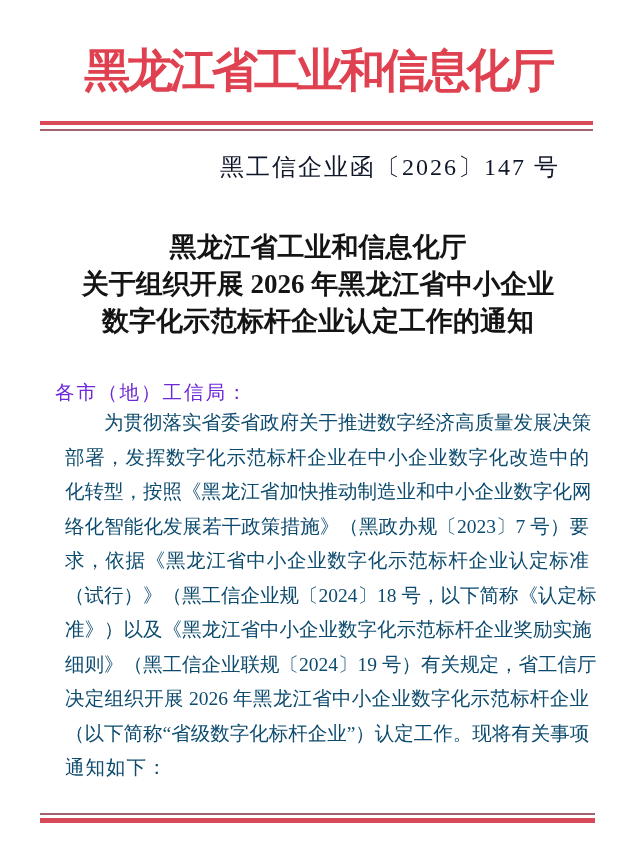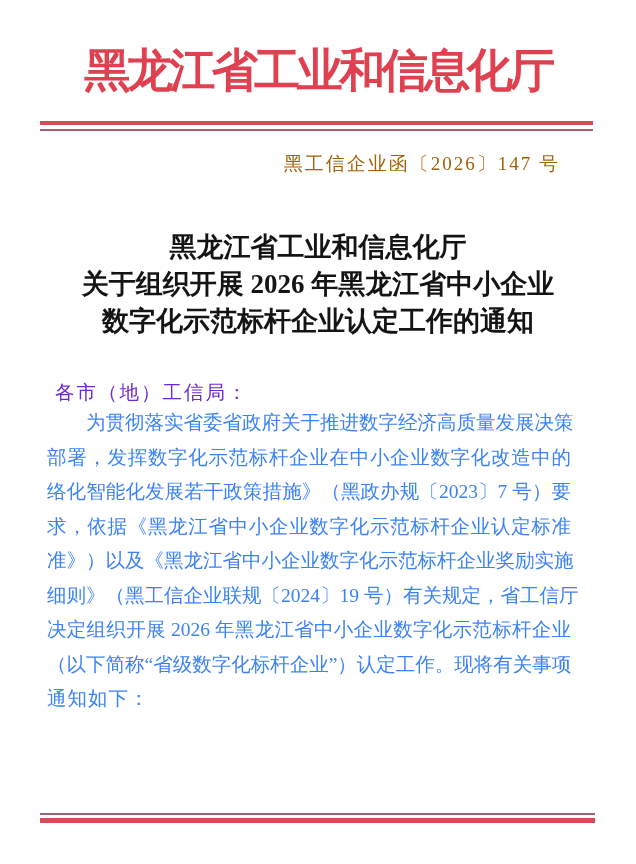--- a/index.html
+++ b/index.html
@@ -44,22 +44,22 @@
     top: 129px;
     left: 40px;
     width: 553px;
     height: 2px;
     background: #a2626d;
   }
   .doc-number {
     position: absolute;
     top: 151px;
     right: 76px;
-    font-size: 19px;
-    color: #a16207;
+    font-size: 24px;
+    color: #0f172a;
     letter-spacing: 2px;
     white-space: nowrap;
   }
   .title {
     position: absolute;
     top: 229px;
     left: 0;
     width: 636px;
     text-align: center;
     color: #141414;
@@ -75,23 +75,23 @@
     top: 379px;
     left: 55px;
     font-size: 19.5px;
     color: #6d28d9;
     letter-spacing: 2px;
     white-space: nowrap;
   }
   .body {
     position: absolute;
     top: 408px;
-    left: 47px;
+    left: 65px;
     width: 524px;
-    color: #3b82f6;
+    color: #0c4a6e;
   }
   .body-line {
     font-size: 19.5px;
     height: 34.5px;
     line-height: 30px;
     text-align: justify;
     text-align-last: justify;
     text-justify: inter-character;
     white-space: nowrap;
   }
@@ -137,22 +137,24 @@
     <div class="title-line">黑龙江省工业和信息化厅</div>
     <div class="title-line">关于组织开展 2026 年黑龙江省中小企业</div>
     <div class="title-line">数字化示范标杆企业认定工作的通知</div>
   </div>
 
   <div class="addressee">各市（地）工信局：</div>
 
   <div class="body">
     <div class="body-line indent">为贯彻落实省委省政府关于推进数字经济高质量发展决策</div>
     <div class="body-line">部署，发挥数字化示范标杆企业在中小企业数字化改造中的</div>
+    <div class="body-line">化转型，按照《黑龙江省加快推动制造业和中小企业数字化网</div>
     <div class="body-line">络化智能化发展若干政策措施》（黑政办规〔2023〕7 号）要</div>
     <div class="body-line">求，依据《黑龙江省中小企业数字化示范标杆企业认定标准</div>
+    <div class="body-line">（试行）》（黑工信企业规〔2024〕18 号，以下简称《认定标</div>
     <div class="body-line">准》）以及《黑龙江省中小企业数字化示范标杆企业奖励实施</div>
     <div class="body-line">细则》（黑工信企业联规〔2024〕19 号）有关规定，省工信厅</div>
     <div class="body-line">决定组织开展 2026 年黑龙江省中小企业数字化示范标杆企业</div>
     <div class="body-line">（以下简称“省级数字化标杆企业”）认定工作。现将有关事项</div>
     <div class="body-line no-just">通知如下：</div>
   </div>
 
   <div class="rule-bottom-thin"></div>
   <div class="rule-bottom-thick"></div>
 

